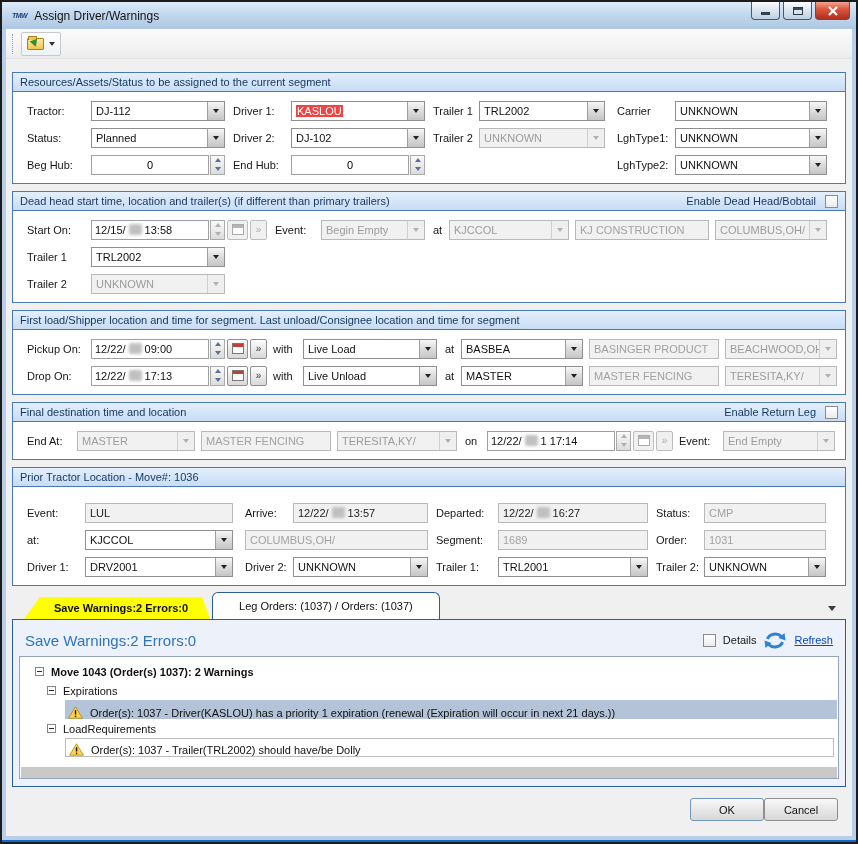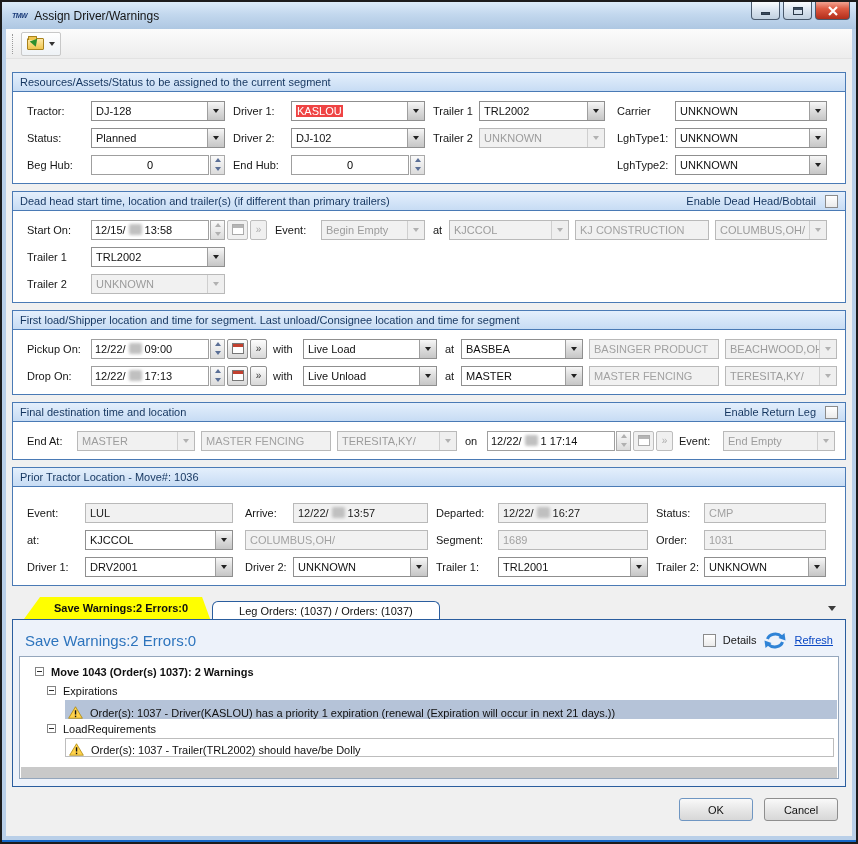--- a/index.html
+++ b/index.html
@@ -69,41 +69,41 @@
   .calicon{width:12px;height:11px;border:1px solid #777;background:#fff;box-shadow:inset 0 3px 0 #c2402f;}
   .calbtn.dis{border-color:#bdbdbd;background:#f0f0f0;}
   .calbtn.dis .calicon{border-color:#ababab;box-shadow:inset 0 3px 0 #b5b5b5;}
   .chevbtn{width:17px;height:20px;margin-left:2px;border:1px solid #8f8f8f;border-radius:2px;background:linear-gradient(#fdfdfd,#d8d8d8);display:flex;align-items:center;justify-content:center;font-size:10px;color:#333;}
   .chevbtn.dis{color:#ababab;border-color:#bdbdbd;background:#f0f0f0;}
   
   .cb{width:13px;height:13px;border:1px solid #8b8b8b;background:linear-gradient(#ffffff,#ebebeb);display:inline-block;flex-shrink:0;}
   
   .tabstrip{display:flex;align-items:flex-end;height:24px;padding-left:12px;flex-shrink:0;position:relative;margin-top:2px;}
   .tab1{clip-path:polygon(16px 0,calc(100% - 8px) 0,100% 100%,0 100%);background:#ffff00;height:22px;display:flex;align-items:center;padding:0 22px 0 30px;font-size:11px;font-weight:bold;color:#101010;filter:drop-shadow(0 -1px 0 #2a5d9e) drop-shadow(1px 0 0 #2a5d9e) drop-shadow(-1px 0 0 #2a5d9e);}
-  .tab2{height:18px;border:1px solid #2a5d9e;border-bottom:none;border-radius:6px 6px 0 0;background:#fff;display:flex;align-items:center;padding:0 26px;font-size:11px;color:#101010;margin-left:2px;}
+  .tab2{height:27px;border:1px solid #2a5d9e;border-bottom:none;border-radius:6px 6px 0 0;background:#fff;display:flex;align-items:center;padding:0 26px;font-size:11px;color:#101010;margin-left:2px;}
   .tabcaret{margin-left:auto;margin-right:10px;width:0;height:0;border-left:4px solid transparent;border-right:4px solid transparent;border-top:5px solid #3c3c3c;margin-bottom:8px;}
   
   .panel{border:1px solid #2a5d9e;background:#edf2fa;height:168px;flex-shrink:0;display:flex;flex-direction:column;padding:4px 6px 7px 6px;}
   .panel-head{display:flex;align-items:center;height:32px;flex-shrink:0;padding:0 6px;}
   .panel-title{color:#2d74bd;font-size:15px;}
   .panel-right{margin-left:auto;display:flex;align-items:center;gap:7px;font-size:11px;color:#161616;}
   .refresh-link{color:#0a48c4;text-decoration:underline;font-size:11px;}
   .treebox{flex:1;background:#fff;border:1px solid #94a6bc;display:flex;flex-direction:column;padding-top:5px;font-size:11px;color:#101010;overflow:hidden;}
   .tnode{display:flex;align-items:center;height:19px;flex-shrink:0;}
   .tnode.root{padding-left:15px;font-weight:bold;}
   .tnode.grp{padding-left:27px;}
   .expander{width:9px;height:9px;border:1px solid #848484;background:#fff;display:inline-flex;align-items:center;justify-content:center;margin-right:7px;flex-shrink:0;}
   .expander::before{content:"";width:5px;height:1px;background:#2c2c2c;}
   .titem{display:flex;align-items:flex-end;height:19px;margin-left:45px;flex-shrink:0;padding-left:3px;gap:7px;}
   .titem.selected{background:#b5c3d8;margin-right:1px;}
   .titem.framed{border:1px solid #bdbdbd;margin-right:4px;background:#fff;}
   .warn-ic{flex-shrink:0;display:flex;}
   .graybar{height:11px;background:#c9c9c9;margin:6px 1px 0 1px;flex-shrink:0;margin-top:auto;}
   
-  .footer{display:flex;justify-content:flex-end;gap:11px;padding:11px 8px 0 0;}
+  .footer{display:flex;justify-content:flex-end;gap:0;padding:11px 8px 0 0;}
   .btn{width:74px;height:23px;border:1px solid #8e8e8e;border-radius:3px;background:linear-gradient(#f9f9f9,#e9e9e9 45%,#d7d7d7);font-size:11px;color:#111;display:flex;align-items:center;justify-content:center;}
   .btn.ok{border-color:#6f96c2;}
 </style>
 </head>
 <body>
 
 <div class="win">
 
   <div class="titlebar">
     <span class="logo">TMW</span>
@@ -136,21 +136,21 @@
     <div class="content">
 
       <div class="group">
         <div class="ghead">
             <span>Resources/Assets/Status to be assigned to the current segment</span>
           </div>
         <div class="gbody">
           <div class="row">
             <span class="lbl w64">Tractor:</span>
             <div class="combo w134">
-                <span class="ct">DJ-128</span>
+                <span class="ct">DJ-112</span>
                 <span class="cbtn"></span>
               </div>
             <span class="g8"></span>
             <span class="lbl w58">Driver 1:</span>
             <div class="combo w134">
                 <span class="ct"><span class="sel">KASLOU</span></span>
                 <span class="cbtn"></span>
               </div>
             <span class="g8"></span>
             <span class="lbl w46">Trailer 1</span>

